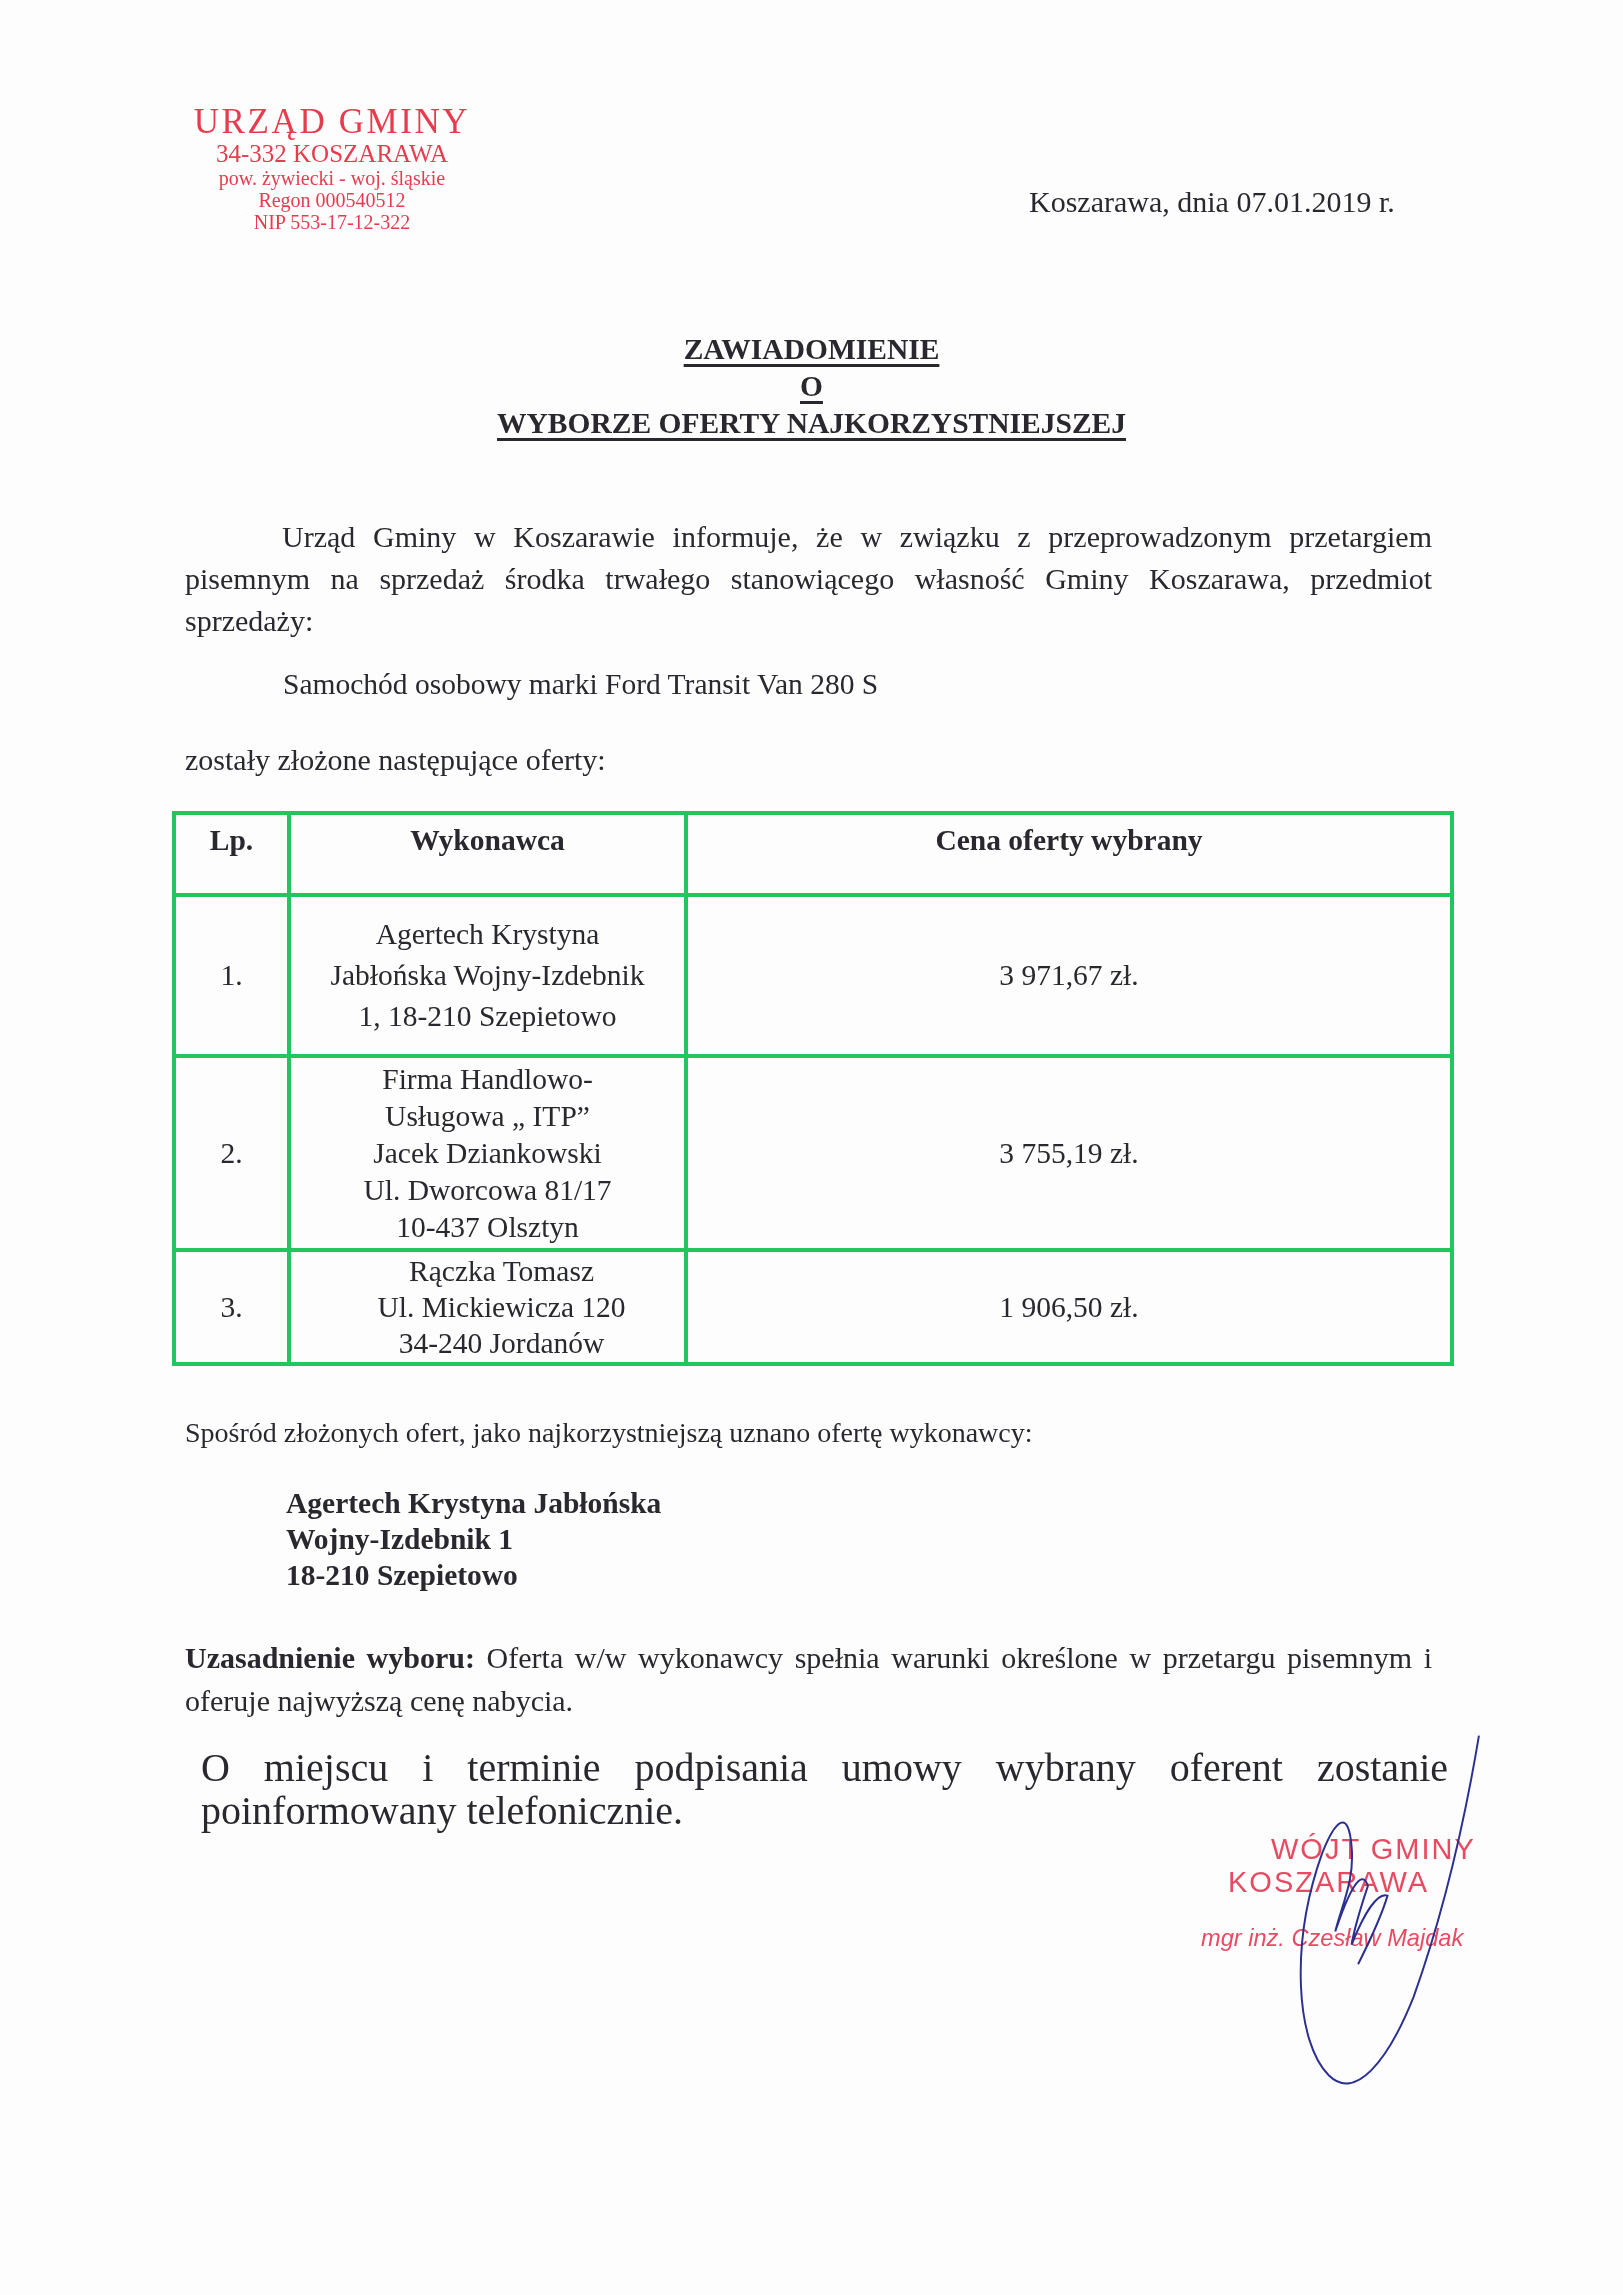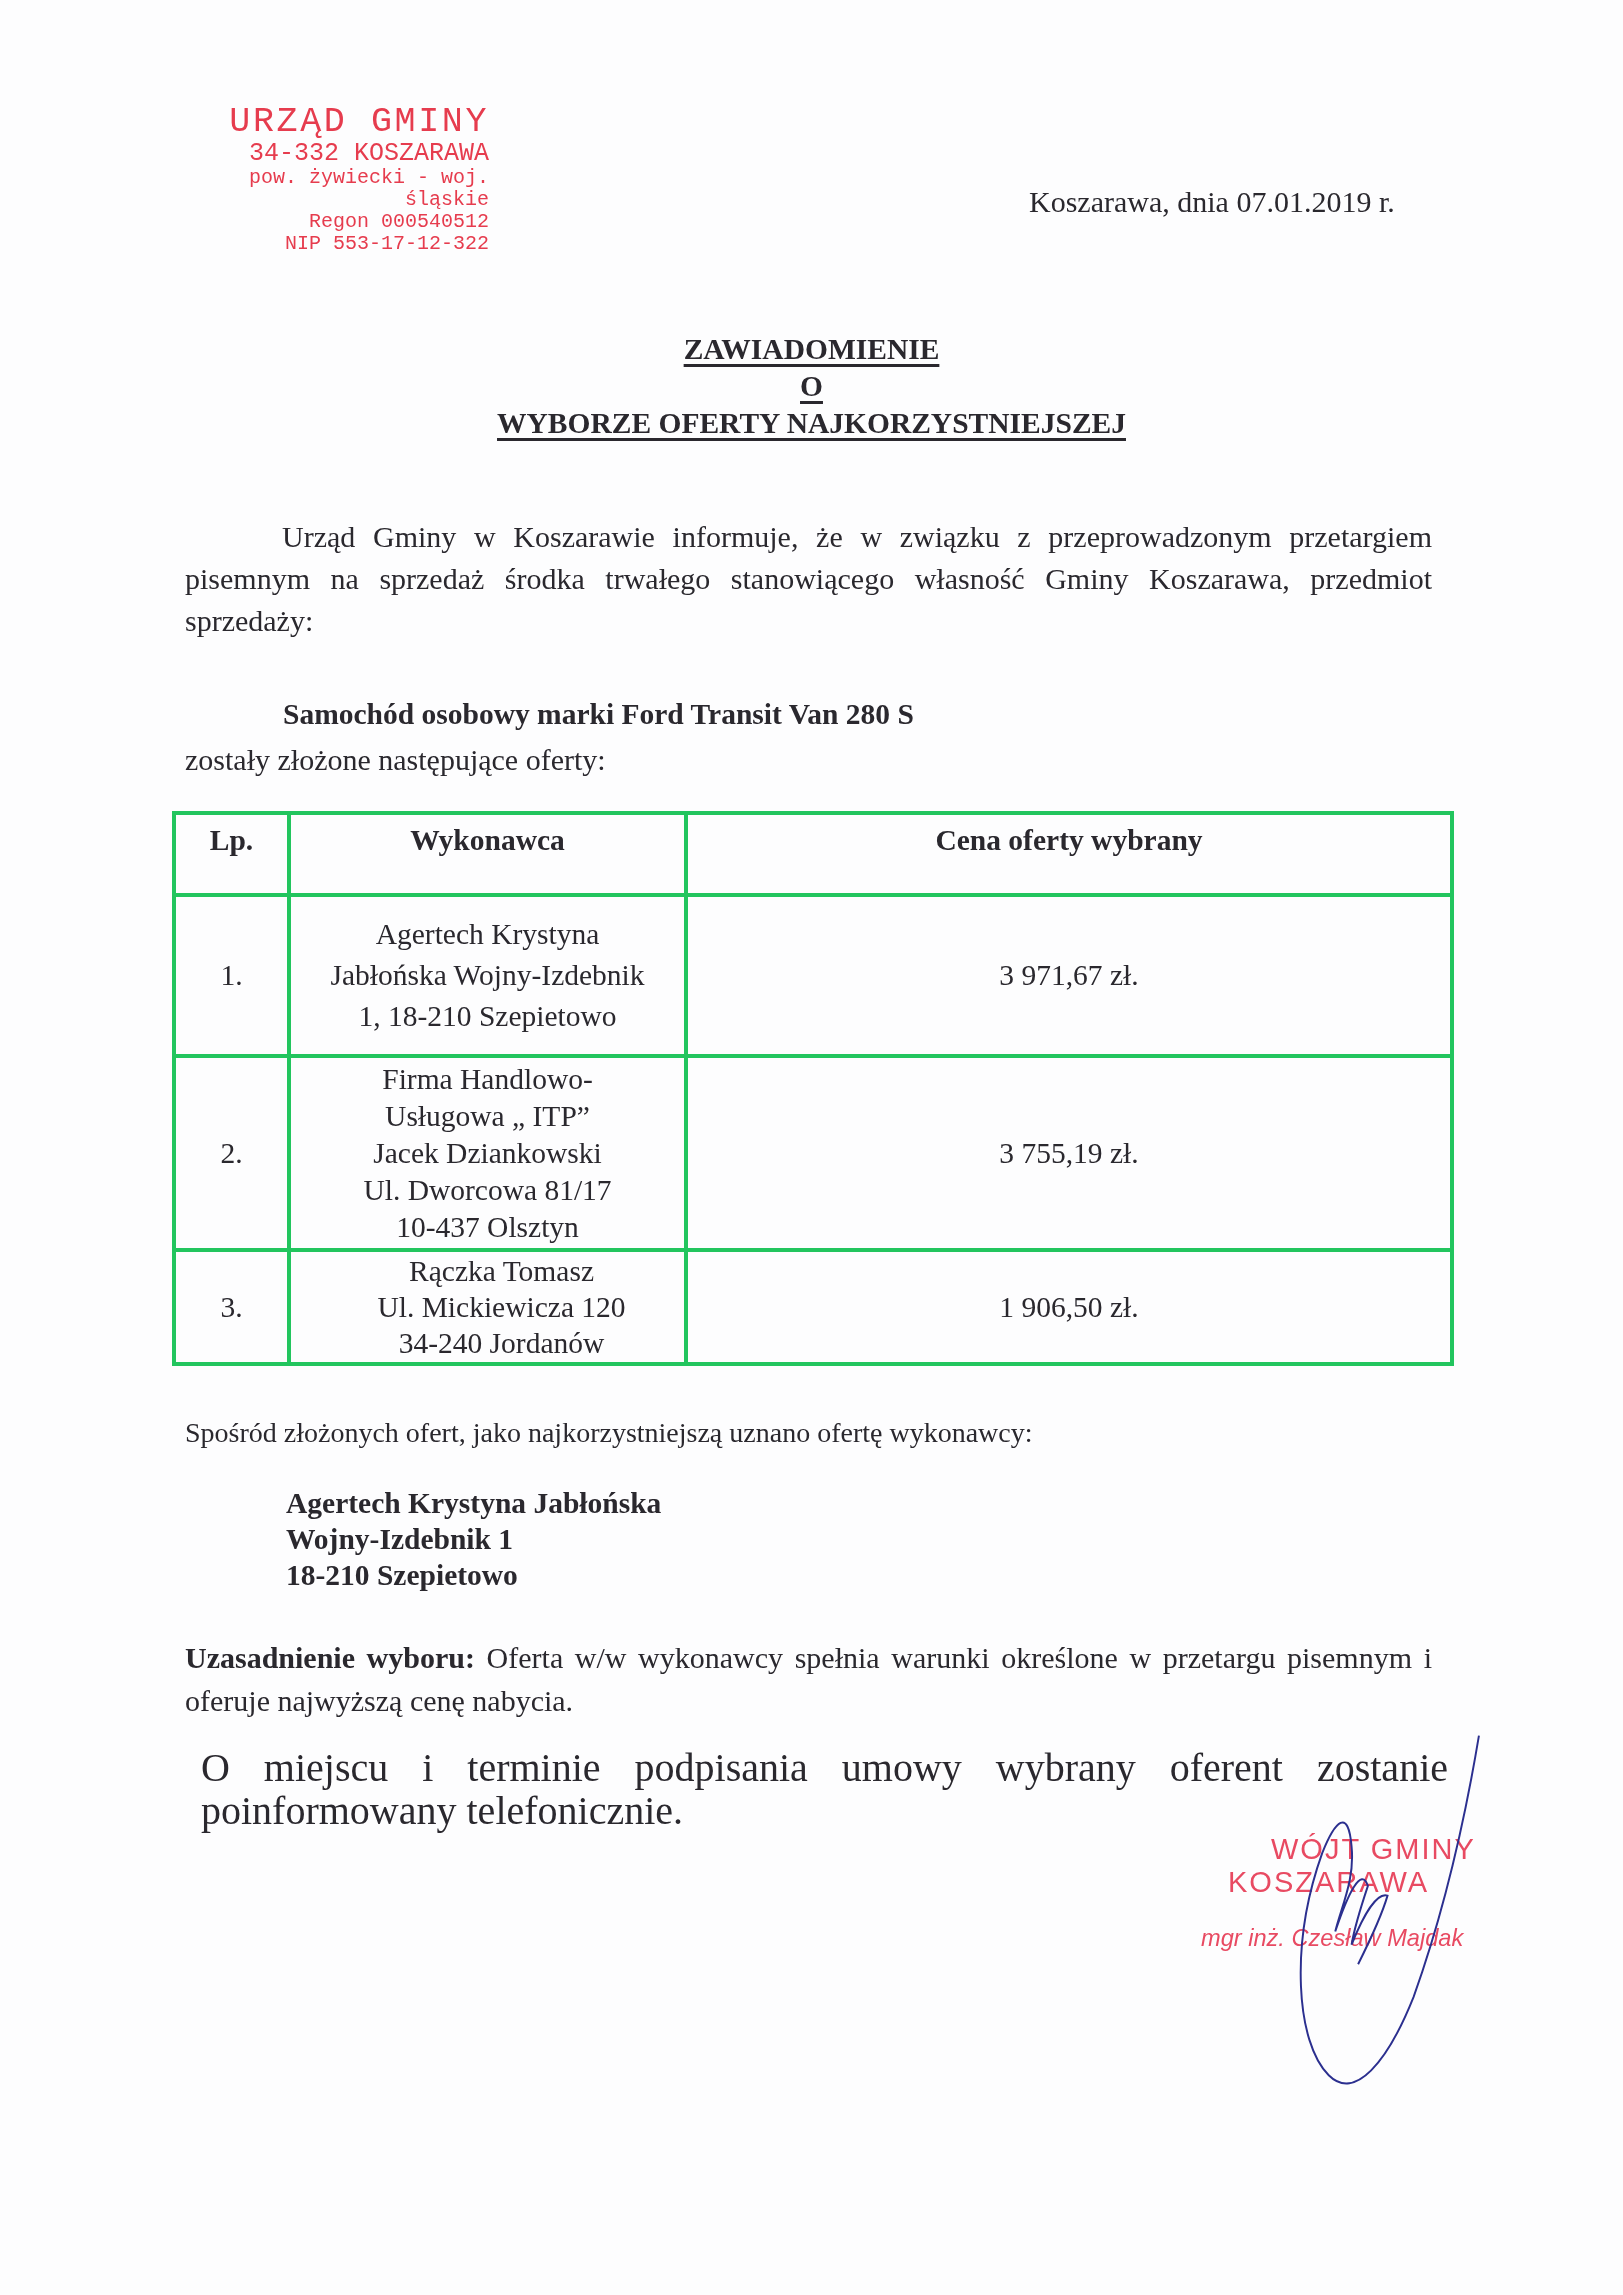--- a/index.html
+++ b/index.html
@@ -5,35 +5,35 @@
     html, body { margin: 0; padding: 0; background: #ffffff; }
     body {
       width: 1623px; height: 2295px; position: relative; overflow: hidden;
       background: #fdfdfe;
       font-family: "Liberation Serif", serif;
       color: #2a282e;
     }
     .abs { position: absolute; }
 
     
-    .stamp { position: absolute; left: 175px; top: 103px; width: 314px; color: #e63c4e; font-family: Liberation Mono, monospace; text-align: right; }
+    .stamp { position: absolute; left: 175px; top: 103px; width: 314px; color: #e63c4e; font-family: Liberation Serif, serif; text-align: center; }
     .stamp .l1 { font-size: 35px; letter-spacing: 2.6px; line-height: 38px; font-weight: normal; }
     .stamp .l2 { font-size: 25px; line-height: 26px; }
     .stamp .l3, .stamp .l4, .stamp .l5 { font-size: 20px; line-height: 22px; }
 
     .date { left: 1029px; top: 185px; font-size: 30px; }
 
     .title { left: 0; width: 1623px; text-align: center; font-weight: bold; font-size: 29.5px; text-decoration: underline; text-decoration-thickness: 2.6px; text-underline-offset: 5.2px; }
     .t1 { top: 333px; }
     .t2 { top: 370px; }
     .t3 { top: 407px; }
 
     .para { left: 185px; width: 1247px; font-size: 30px; line-height: 42px; text-align: justify; }
     .p1 { top: 516px; text-indent: 97px; }
-    .subject { left: 283px; top: 698px; font-size: 29.5px; font-weight: bold; text-align: center; }
+    .subject { left: 283px; top: 668px; font-size: 29.5px; font-weight: normal; text-align: center; }
     .offers-intro { left: 185px; top: 743px; font-size: 30px; }
 
     
     table.offers {
       position: absolute; left: 172px; top: 811px; width: 1282px;
       border-collapse: collapse; font-size: 29.5px;
     }
     table.offers td, table.offers th {
       border: 4px solid #22c55e; text-align: center; vertical-align: middle; padding: 0;
     }

